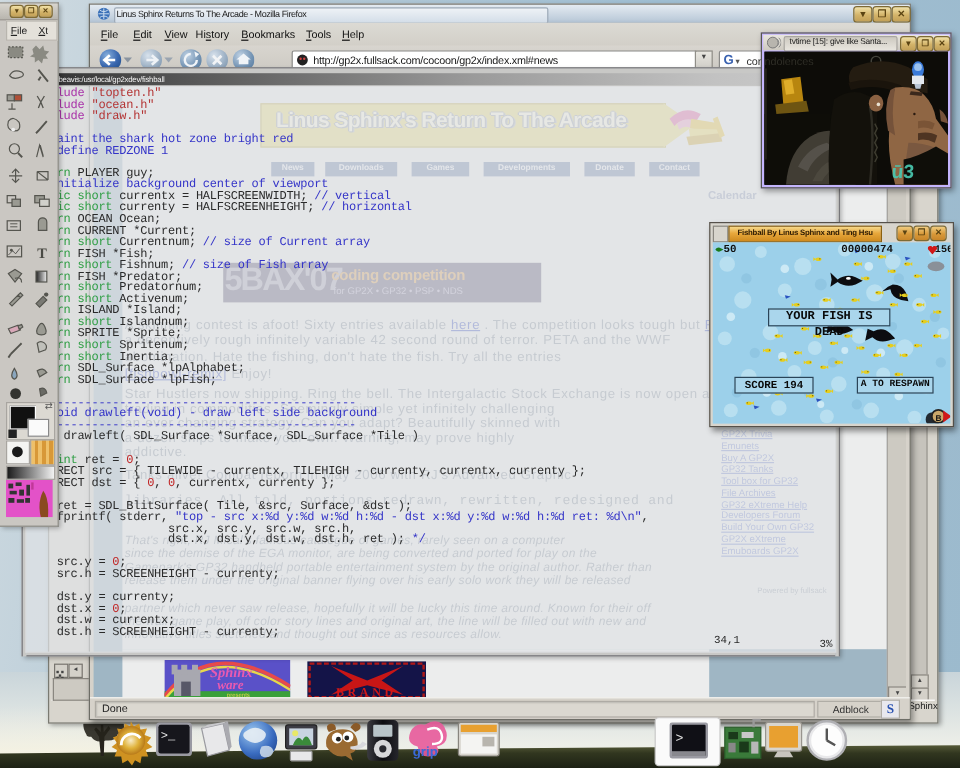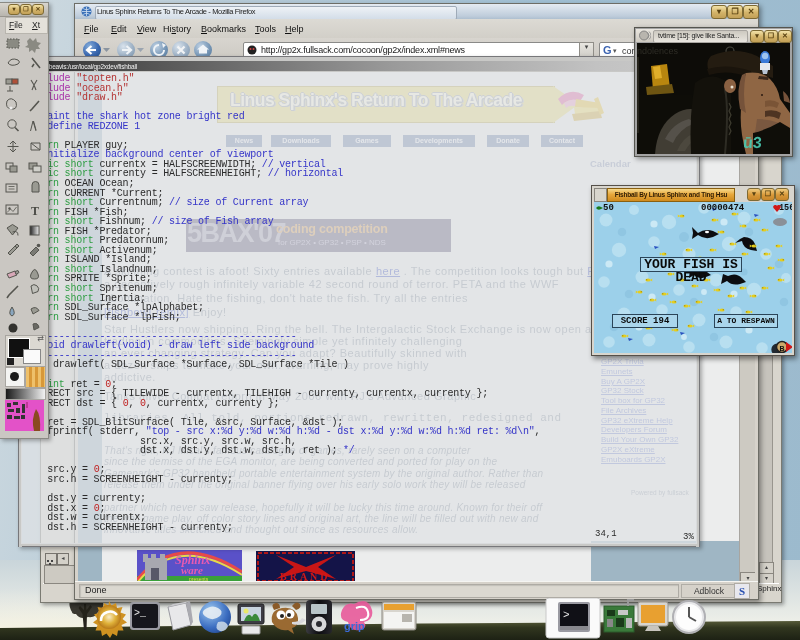--- a/index.html
+++ b/index.html
@@ -38,21 +38,21 @@
 #code{position:absolute;left:2px;top:2px;margin:0;font-family:"Liberation Mono",monospace;font-size:10px;line-height:9.55px;letter-spacing:-0.2px;color:#2a2a2a;}
 #code .m{color:#a832a8;} 
 #code .r{color:#b43434;} 
 #code .b{color:#3434c8;} 
 #code .g{color:#2f9e44;} 
 #code .n{color:#c02020;} 
 .ruler{position:absolute;font-family:"Liberation Mono",monospace;font-size:9px;color:#2a2a2a;}
 
 #gimp{position:absolute;left:0px;top:2px;width:48px;height:435px;background:#cac7c2;border:1px solid #8a8a84;border-left:none;box-shadow:2px 2px 4px rgba(0,0,0,.3);}
 
-#tv{position:absolute;left:634px;top:27px;width:157px;height:128px;background:#a3a3a3;border:1px solid #55554f;box-shadow:2px 2px 5px rgba(0,0,0,.4);}
+#tv{position:absolute;left:634px;top:27px;width:157px;height:128px;background:#c4b5fd;border:1px solid #55554f;box-shadow:2px 2px 5px rgba(0,0,0,.4);}
 #tvbar{position:absolute;left:1px;top:1px;right:1px;height:13px;background:linear-gradient(#e9e6df,#cdc9c0);}
 #tvvid{position:absolute;left:2px;top:15px;right:2px;bottom:2px;background:#0b0b08;}
 
 #fb{position:absolute;left:591px;top:185px;width:202px;height:169px;background:#d8d5cd;border:1px solid #55504a;box-shadow:2px 3px 5px rgba(0,0,0,.45);}
 #fbbar{position:absolute;left:15px;top:2px;width:126px;height:12px;background:linear-gradient(#f6d98c,#e8a83c 45%,#cf8a1e);border:1px solid #8a6010;}
 #fbbar span{display:block;text-align:center;font-size:6.5px;letter-spacing:-0.2px;color:#2e1c04;font-weight:bold;line-height:12px;}
 #fbsea{position:absolute;left:2px;top:16px;width:198px;height:151px;background:#9ed2ec;overflow:hidden;}
 .fbbox{position:absolute;background:#aad6ec;border:1px solid #2a4458;font-family:"Liberation Mono",monospace;font-weight:bold;color:#0a0a0a;text-align:center;}
 .fbhud{position:absolute;font-family:"Liberation Mono",monospace;font-weight:bold;font-size:9px;color:#101010;}
 </style>
@@ -156,21 +156,21 @@
     <div class="abs pt pt2" style="left:26px;top:407px;">Gamepark's GP32 handheld portable entertainment system by the original author. Rather than</div>
     <div class="abs pt pt2" style="left:26px;top:418px;">release them under the original banner flying over his early solo work they will be released</div>
     <div class="abs pt pt2" style="left:26px;top:441px;">partner which never saw release, hopefully it will be lucky this time around. Known for their off</div>
     <div class="abs pt pt2" style="left:26px;top:452px;">the wall game play, off color story lines and original art, the line will be filled out with new and</div>
     <div class="abs pt pt2" style="left:26px;top:463px;">innovative titles sketched and thought out since as resources allow.</div>
 
     <span class="abs" style="left:512px;top:97px;font-size:9.5px;font-weight:bold;color:#8a94b4;">Calendar</span>
     <div class="abs sb" style="top:296px;">GP2X Trivia</div>
     <div class="abs sb" style="top:306px;">Emunets</div>
     <div class="abs sb" style="top:316px;">Buy A GP2X</div>
-    <div class="abs sb" style="top:325px;">GP32 Stock</div>
+    <div class="abs sb" style="top:325px;">GP32 Tanks</div>
     <div class="abs sb" style="top:335px;">Tool box for GP32</div>
     <div class="abs sb" style="top:345px;">File Archives</div>
     <div class="abs sb" style="top:355px;">GP32 eXtreme Help</div>
     <div class="abs sb" style="top:364px;">Developers Forum</div>
     <div class="abs sb" style="top:374px;">Build Your Own GP32</div>
     <div class="abs sb" style="top:384px;">GP2X eXtreme</div>
     <div class="abs sb" style="top:394px;">Emuboards GP2X</div>
     <span class="abs" style="left:553px;top:428px;font-size:6.5px;color:#9098a8;">Powered by fullsack</span>
 
     <svg class="abs" style="left:59px;top:489px" width="105" height="34">
@@ -839,21 +839,21 @@
     </svg>
     <span class="fbhud" style="left:9px;top:1px;">50</span>
     <svg class="abs" style="left:2px;top:3px" width="7" height="7">
         <path d="M0 3 q2-3 5-1 l2 1-2 1 q-3 2-5-1z" fill="#1a7a1a"></path>
       </svg>
     <span class="fbhud" style="left:71px;top:1px;margin-left:36px;">00000474</span>
     <span class="fbhud" style="left:185px;top:1px;font-size:8.5px;">156</span>
     <svg class="abs" style="left:179px;top:3px" width="8" height="7">
         <path d="M4 7 L0.5 3 a2 2 0 0 1 3.5-2 a2 2 0 0 1 3.5 2z" fill="#d01818"></path>
       </svg>
-    <div class="fbbox" style="left:46px;top:55px;width:100px;height:13px;font-size:13px;line-height:13px;">YOUR FISH IS DEAD</div>
+    <div class="fbbox" style="left:46px;top:55px;width:100px;height:13px;font-size:10px;line-height:13px;">YOUR FISH IS DEAD</div>
     <div class="fbbox" style="left:18px;top:112px;width:64px;height:12px;font-size:9px;line-height:12px;">SCORE 194</div>
     <div class="fbbox" style="left:120px;top:112px;width:62px;height:12px;font-size:8px;line-height:12px;">A TO RESPAWN</div>
   </div>
 </div>
 
 <svg class="abs" style="left:88px;top:598px" width="650" height="42">
   <defs>
     <radialGradient id="sung" cx="0.5" cy="0.5" r="0.5">
         <stop offset="0" stop-color="#f8ecc8"></stop>
         <stop offset="0.55" stop-color="#e0b23a"></stop>

